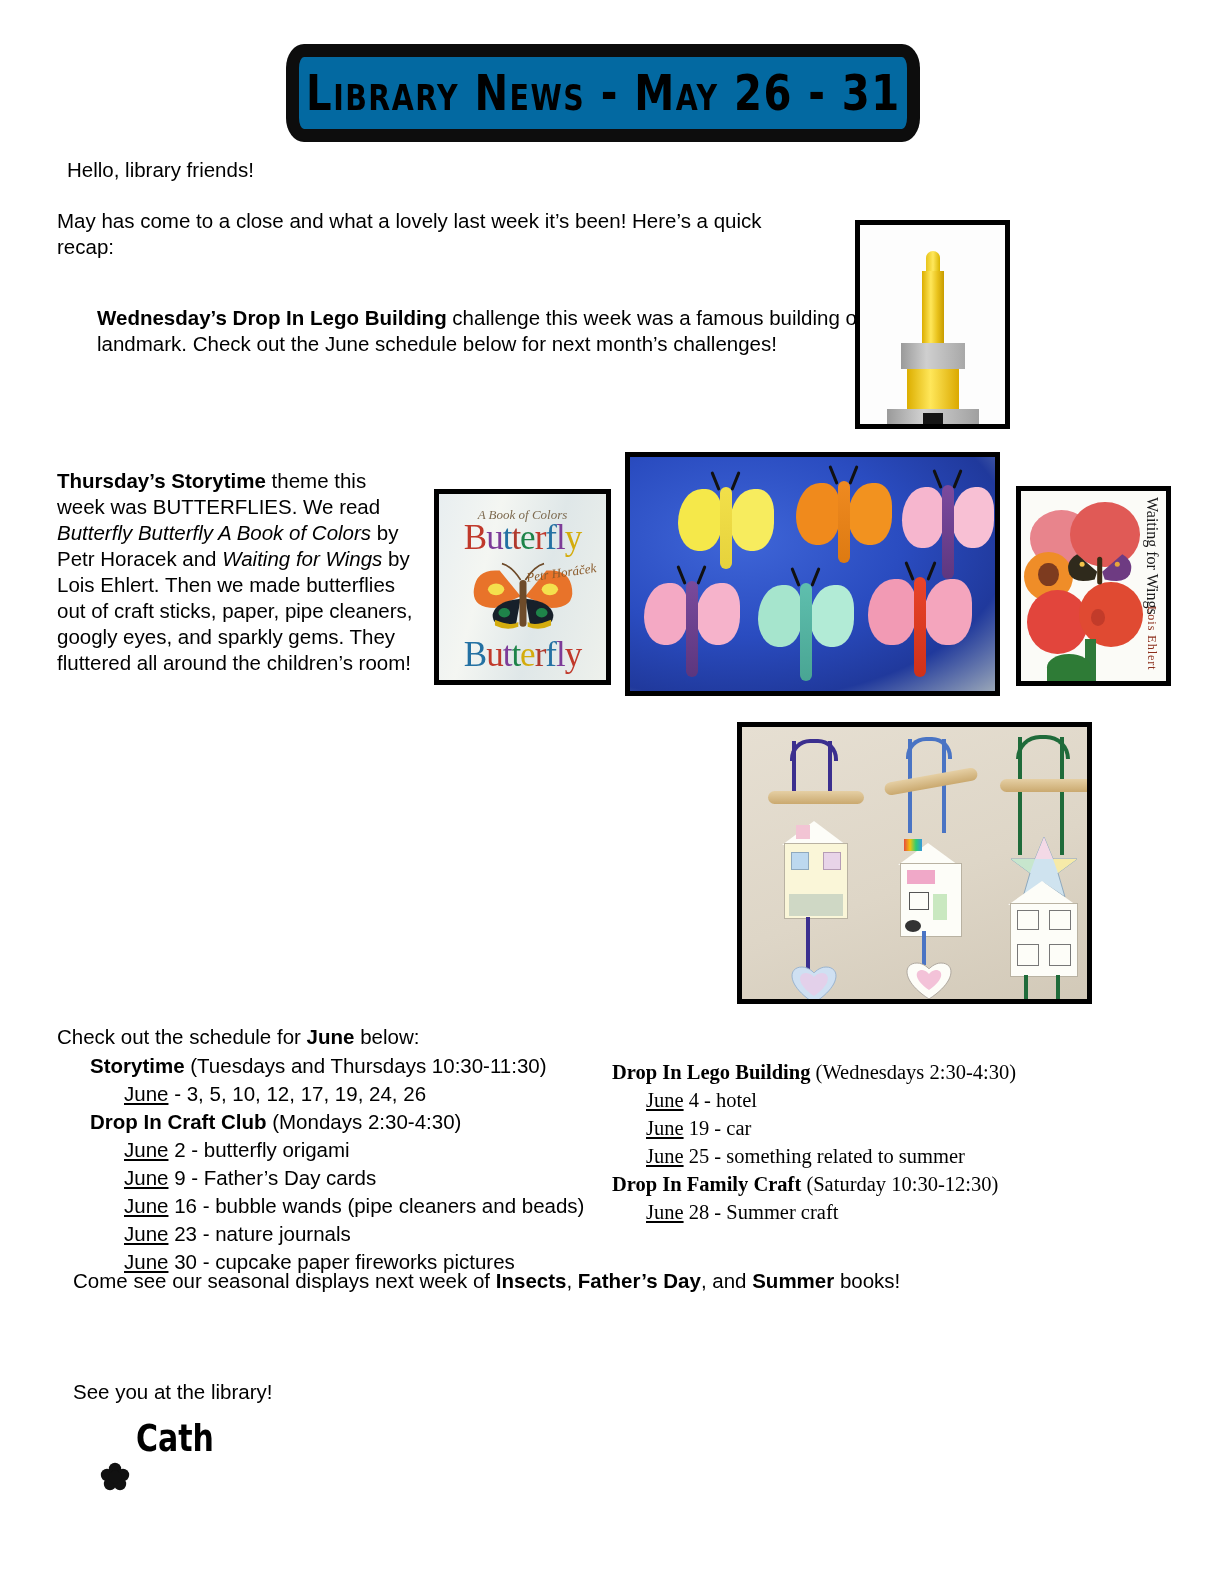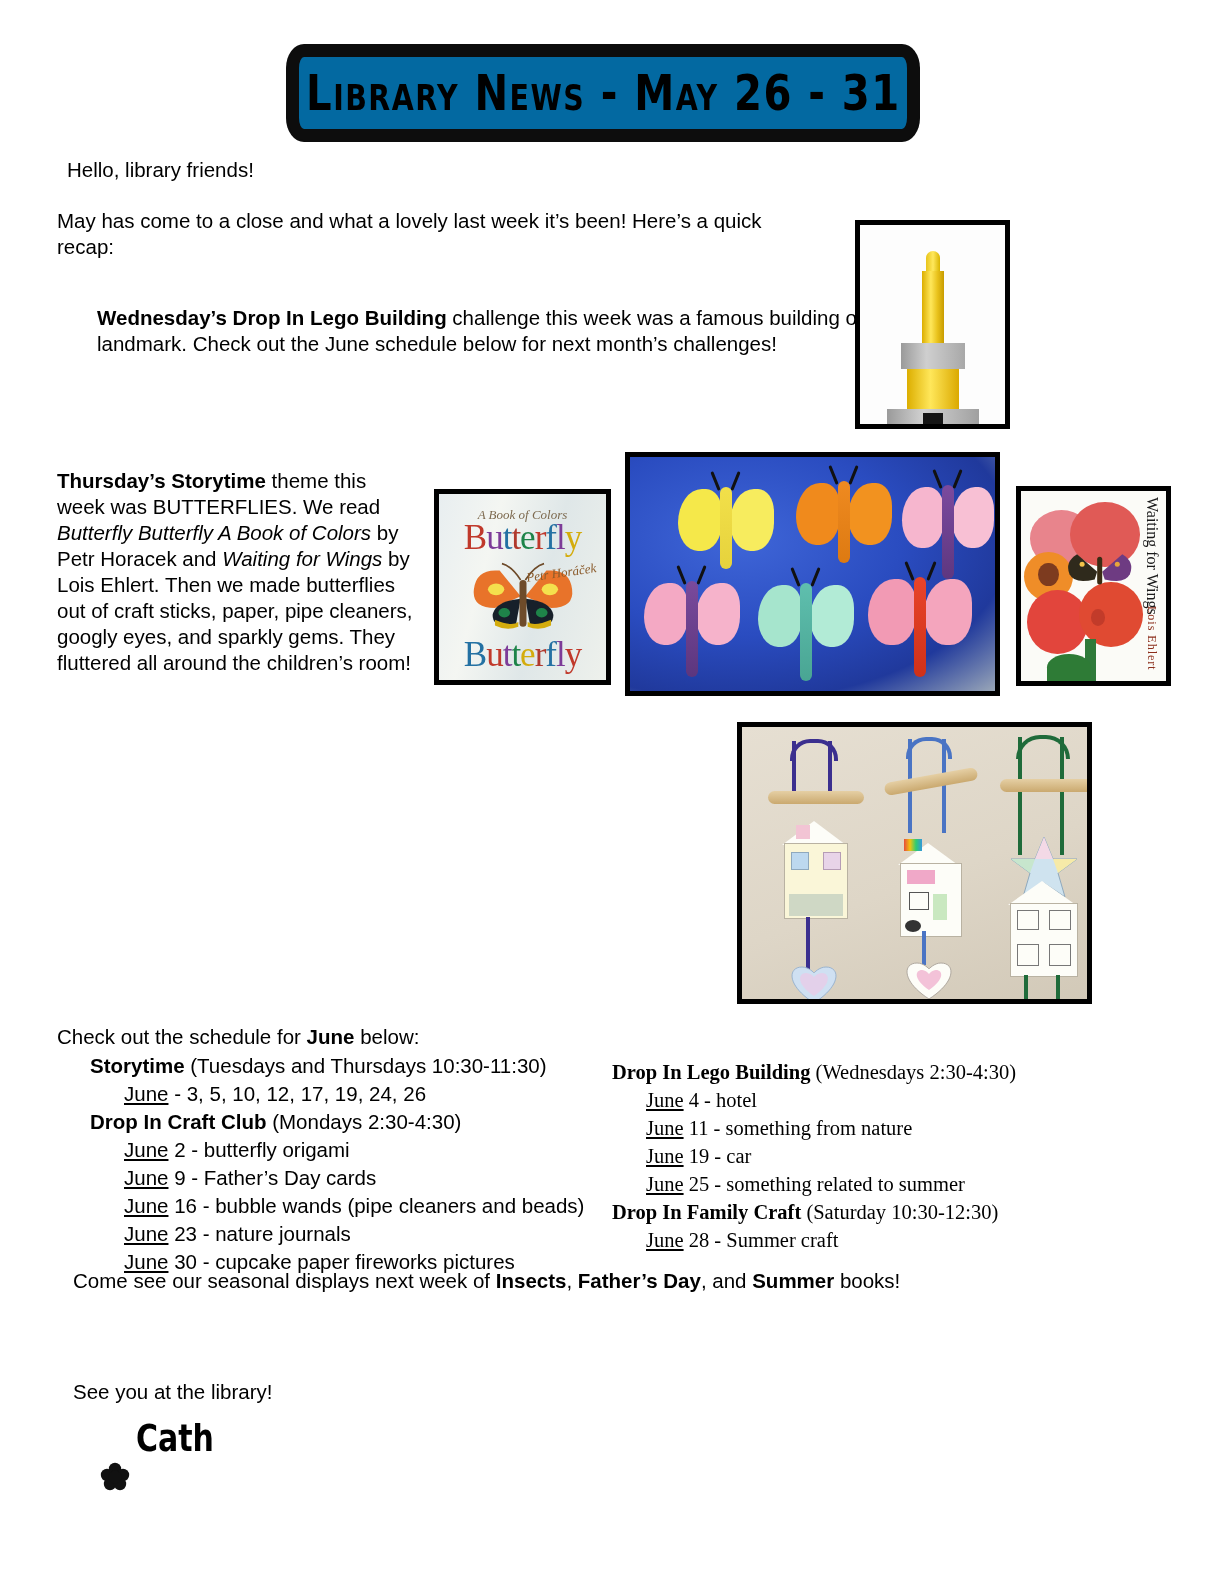--- a/index.html
+++ b/index.html
@@ -365,23 +365,20 @@
 
   <div class="body-text" style="left:612px; top:1058px; line-height:28px;font-family:Liberation Serif, serif;">
 
     <div class="sched-line">
       <b>Drop In Lego Building</b><span> (Wednesdays 2:30-4:30)</span>
     </div>
     <div class="sched-line" style="padding-left:34px;">
       <span class="u">June</span><span> 4 - hotel</span>
     </div>
     <div class="sched-line" style="padding-left:34px;">
-      <span class="u">June</span><span> 11 - something from nature</span>
-    </div>
-    <div class="sched-line" style="padding-left:34px;">
       <span class="u">June</span><span> 19 - car</span>
     </div>
     <div class="sched-line" style="padding-left:34px;">
       <span class="u">June</span><span> 25 - something related to summer</span>
     </div>
 
     <div class="sched-line">
       <b>Drop In Family Craft</b><span> (Saturday 10:30-12:30)</span>
     </div>
     <div class="sched-line" style="padding-left:34px;">

